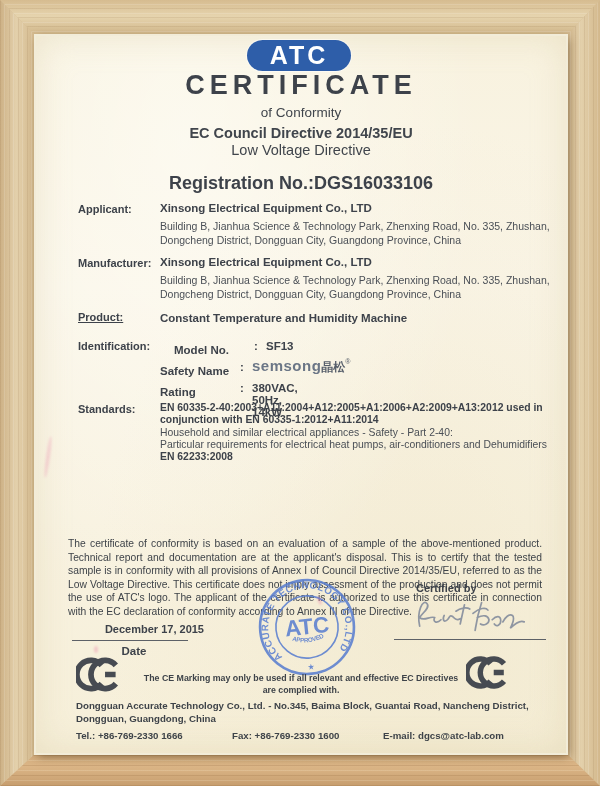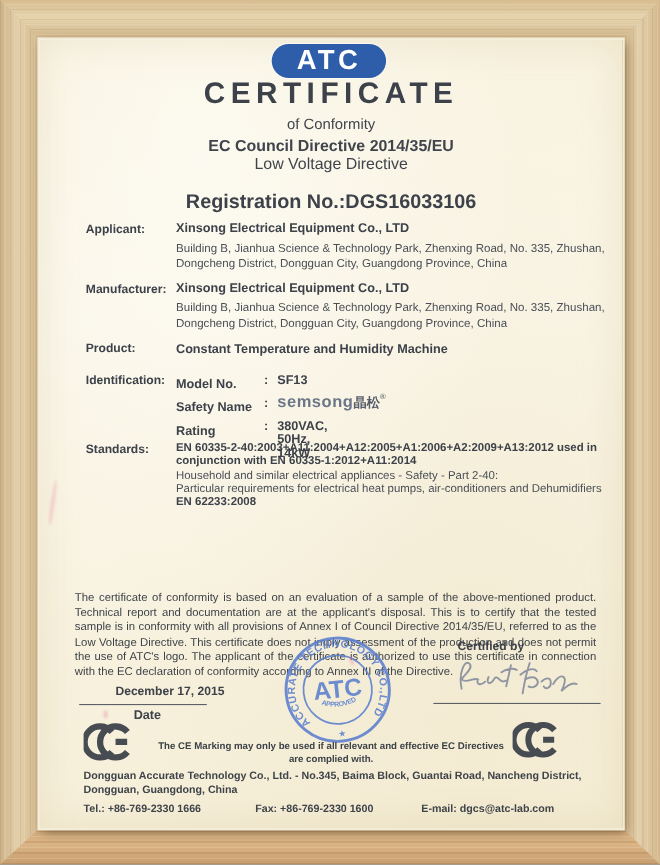--- a/index.html
+++ b/index.html
@@ -70,26 +70,26 @@
     <div class="abs c reg">Registration No.:DGS16033106</div>
 
     <div class="abs lbl" style="left:42px;top:167px;">Applicant:</div>
     <div class="abs vname" style="left:124px;top:166px;">Xinsong Electrical Equipment Co., LTD</div>
     <div class="abs vtext" style="left:124px;top:184px;width:402px;">Building B, Jianhua Science &amp; Technology Park, Zhenxing Road, No. 335, Zhushan, Dongcheng District, Dongguan City, Guangdong Province, China</div>
 
     <div class="abs lbl" style="left:42px;top:221px;">Manufacturer:</div>
     <div class="abs vname" style="left:124px;top:220px;">Xinsong Electrical Equipment Co., LTD</div>
     <div class="abs vtext" style="left:124px;top:238px;width:402px;">Building B, Jianhua Science &amp; Technology Park, Zhenxing Road, No. 335, Zhushan, Dongcheng District, Dongguan City, Guangdong Province, China</div>
 
-    <div class="abs lbl" style="left:42px;top:275px;">Product:</div>
+    <div class="abs lbl" style="left:42px;top:275px;text-decoration:underline;">Product:</div>
     <div class="abs vname" style="left:124px;top:276px;">Constant Temperature and Humidity Machine</div>
 
     <div class="abs lbl" style="left:42px;top:304px;">Identification:</div>
 
-    <div class="abs" style="left:124px;top:304px;">
+    <div class="abs" style="left:138px;top:304px;">
       <span class="vname">Model No.</span>
       <span class="vname abs" style="left:80px;top:0;">:</span>
       <span class="vname abs" style="left:92px;top:0;">SF13</span>
     </div>
 
     <div class="abs" style="left:124px;top:325px;">
       <span class="vname">Safety Name</span>
       <span class="vname abs" style="left:80px;top:0;">:</span>
       <span class="abs" style="left:92px;top:-4px;white-space:nowrap;">
         <span style="font-size:15px;font-weight:bold;letter-spacing:.5px;color:#6b7686;">semsong</span><span style="font-size:12px;font-weight:bold;color:#565e6a;">晶松</span><span style="font-size:7px;color:#565e6a;vertical-align:7px;">®</span>

